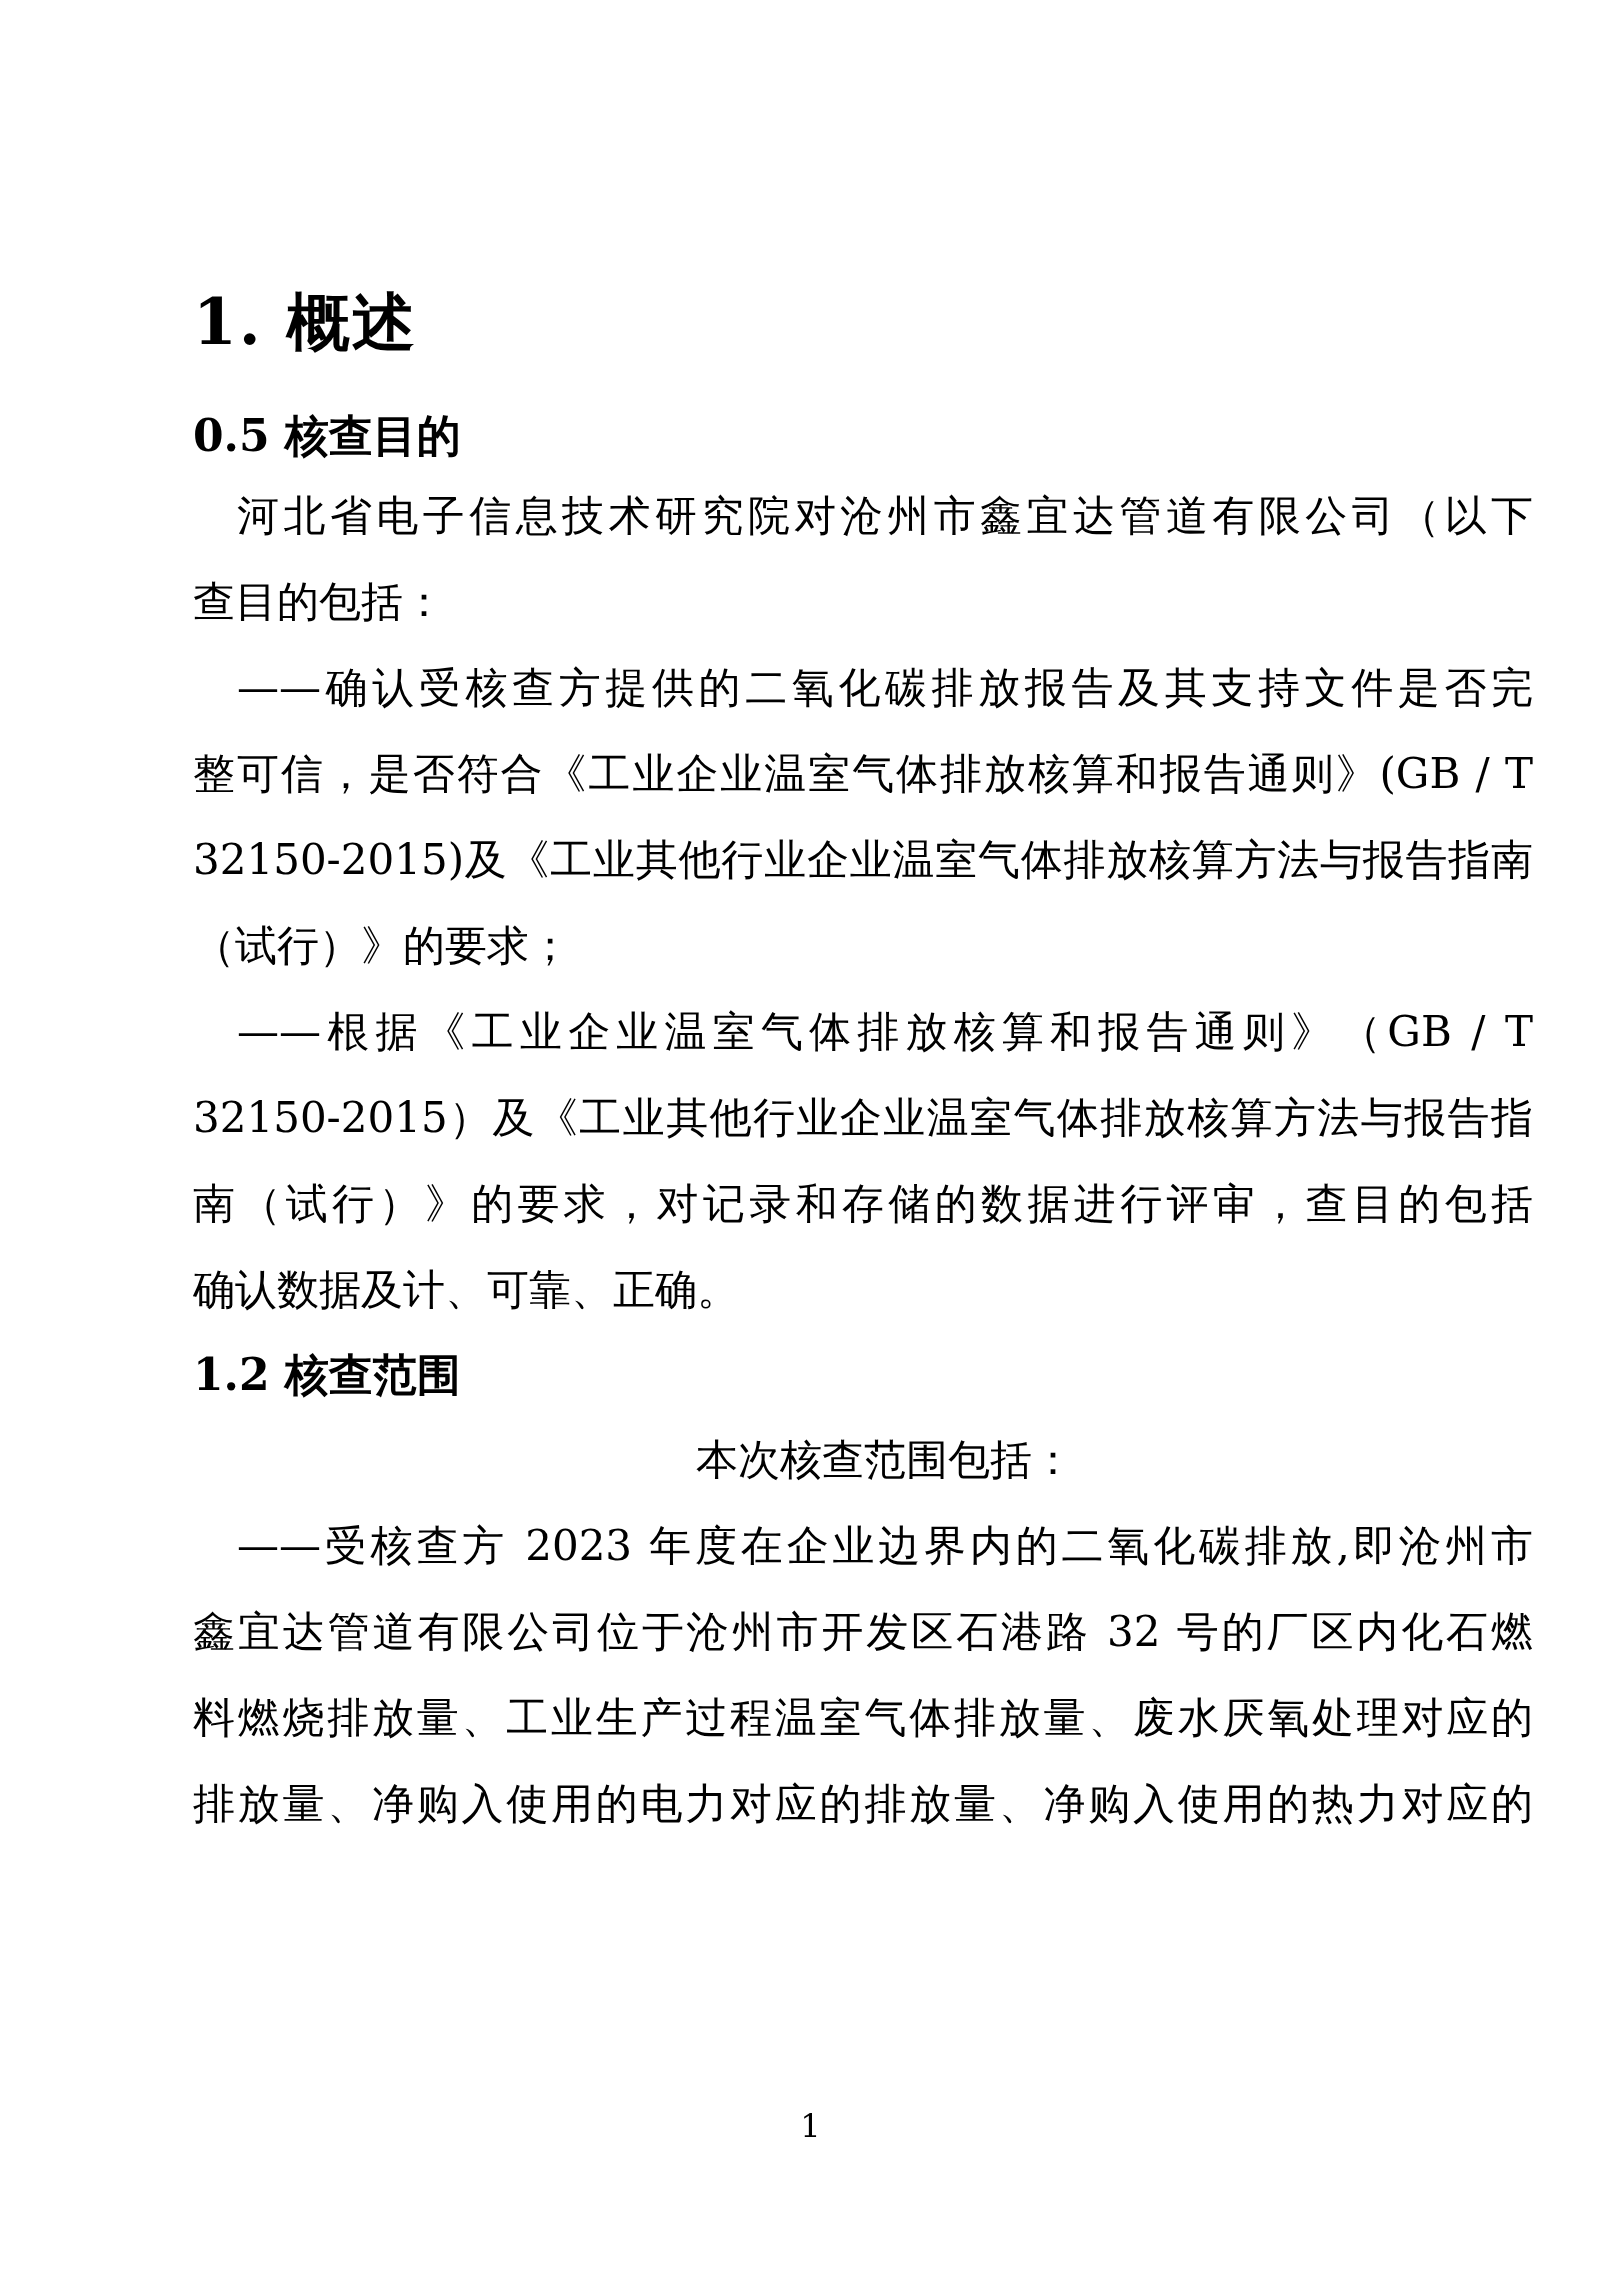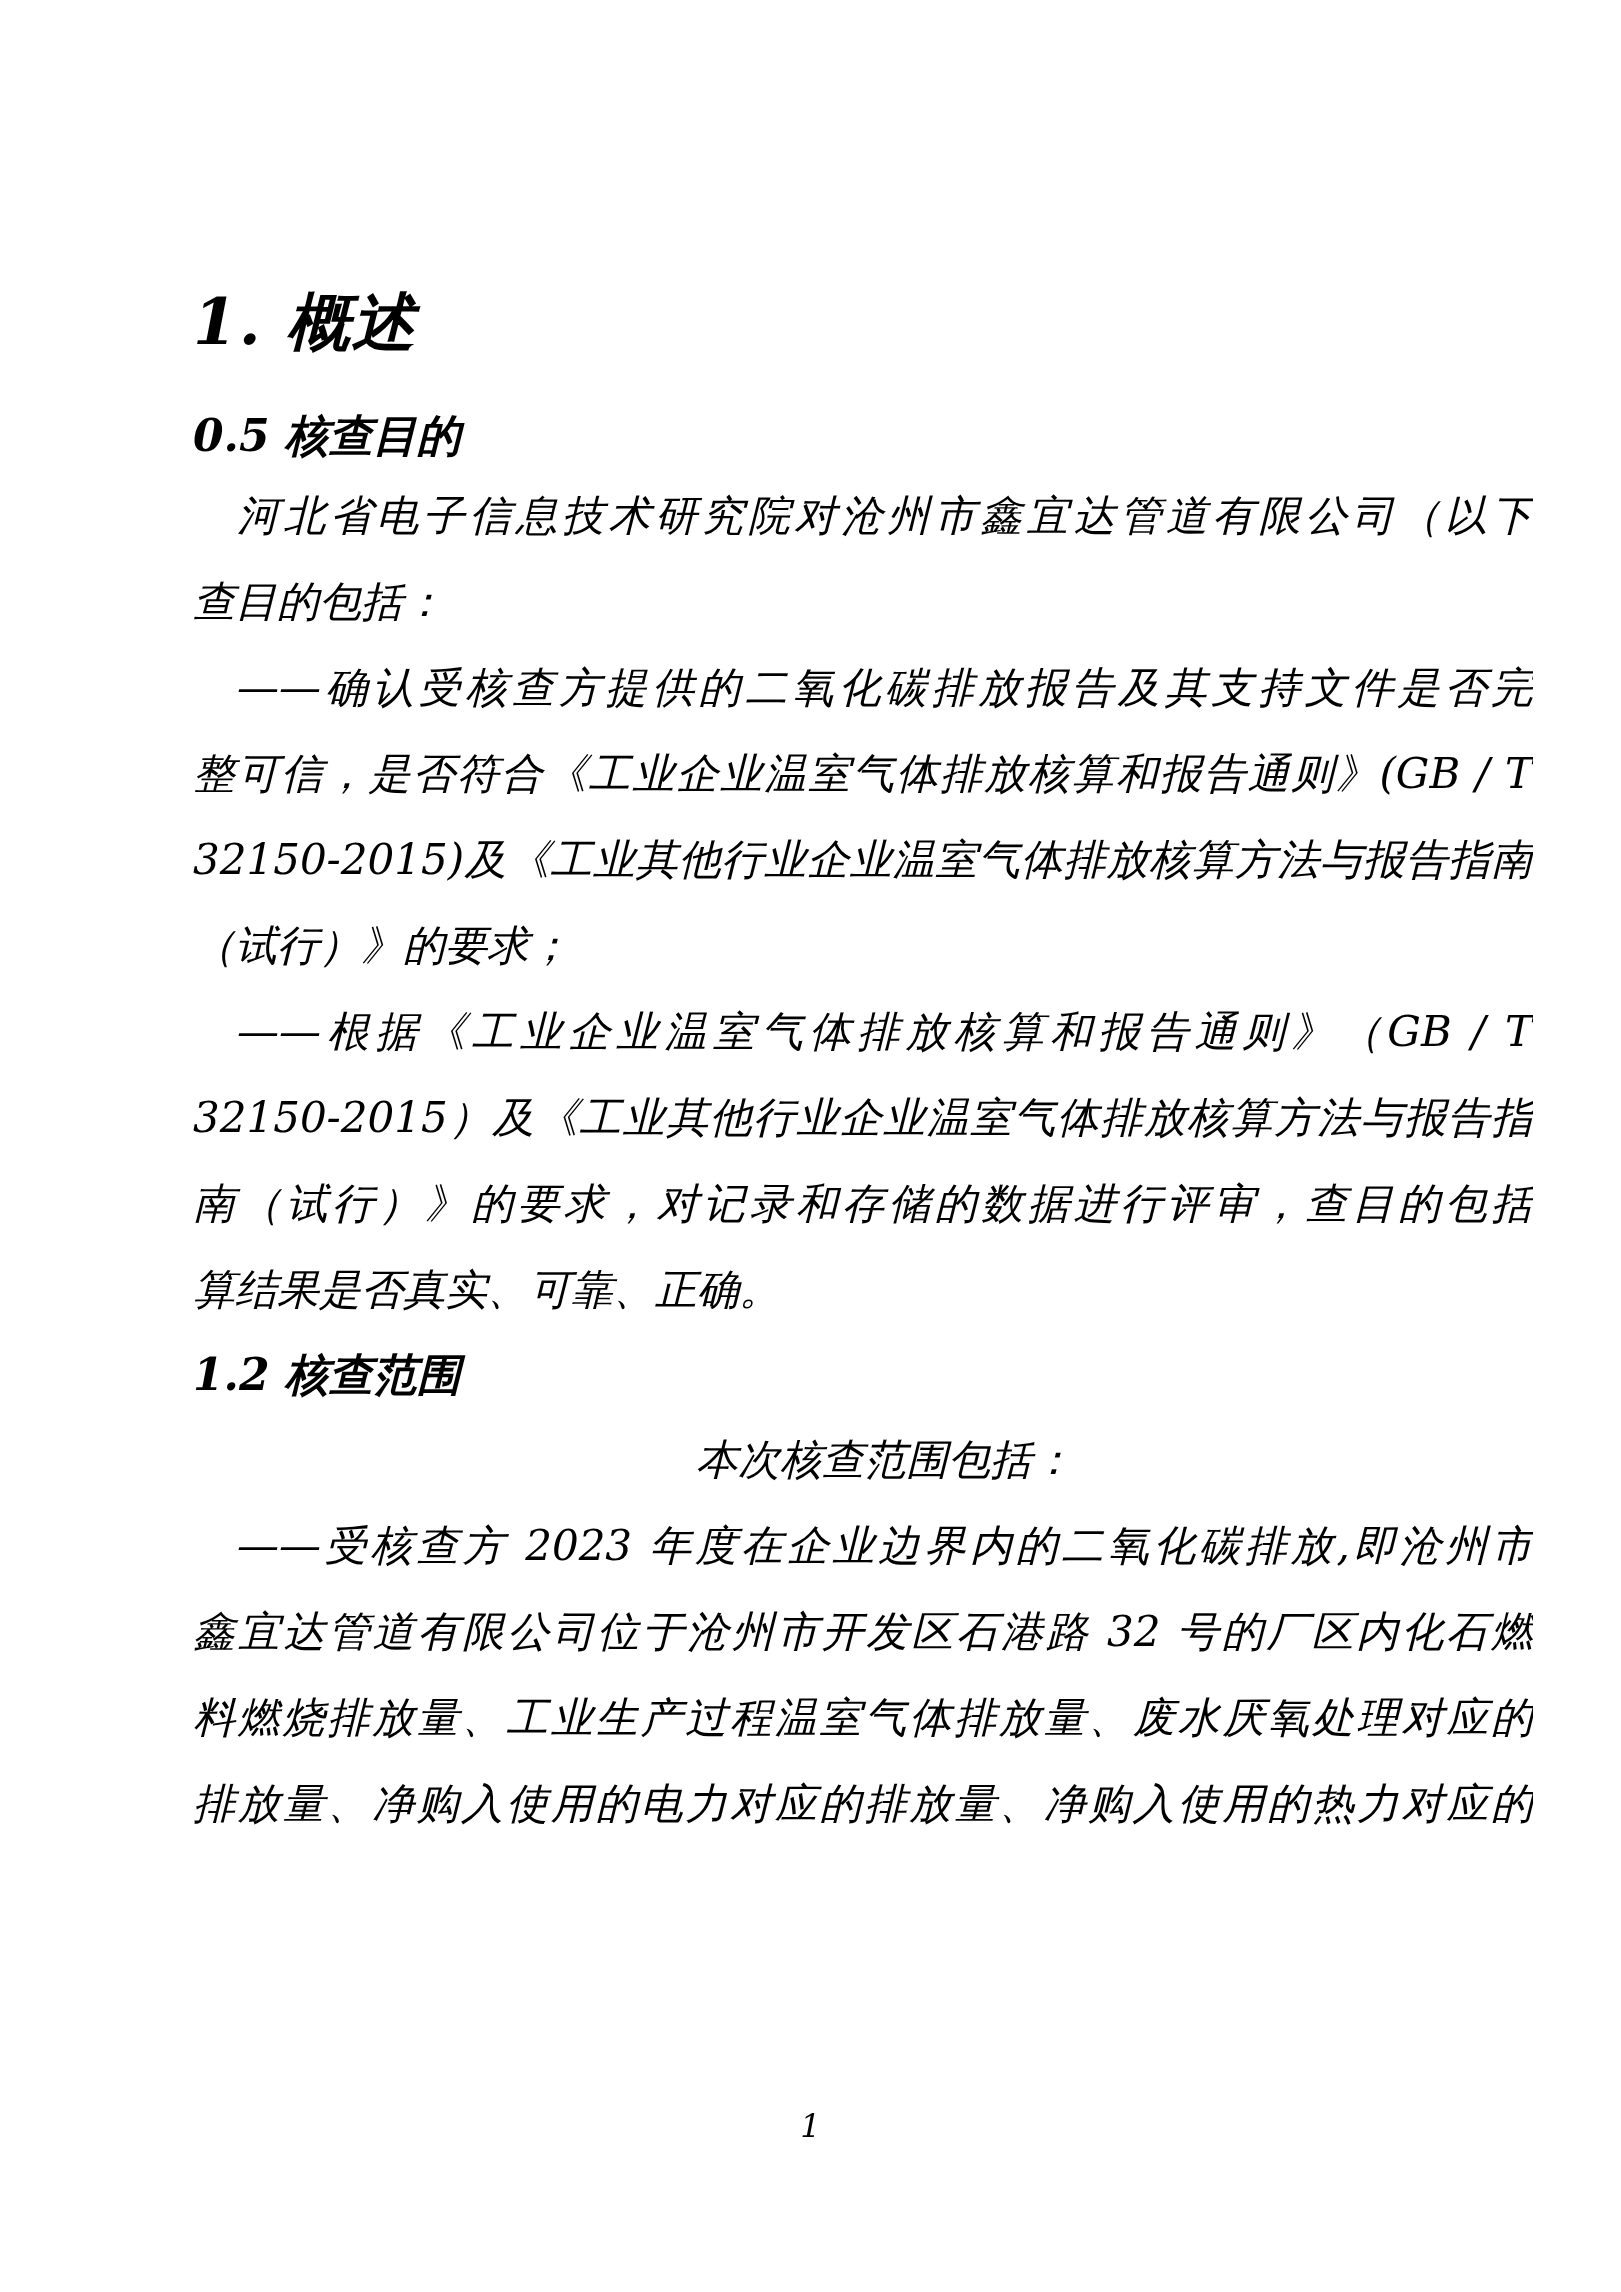--- a/index.html
+++ b/index.html
@@ -10,21 +10,20 @@
     color: #000000;
     font-family: "DejaVu Serif", "Liberation Serif", serif;
     position: relative;
     overflow: hidden;
   }
   .page {
     position: absolute;
     inset: 0;
     box-sizing: border-box;
     padding: 0 88px 0 193px;
-    font-style: italic;
   }
   h1.chapter {
     margin: 0;
     padding-top: 288px;
     font-size: 63px;
     line-height: 69px;
     font-weight: bold;
     letter-spacing: 2px;
   }
   h2.section {
@@ -72,21 +71,21 @@
   <div class="body-block">
     <div class="line full indent">河北省电子信息技术研究院对沧州市鑫宜达管道有限公司（以下</div>
     <div class="line">查目的包括：</div>
     <div class="line full indent">——确认受核查方提供的二氧化碳排放报告及其支持文件是否完</div>
     <div class="line full">整可信，是否符合《工业企业温室气体排放核算和报告通则》(GB / T</div>
     <div class="line full">32150-2015)及《工业其他行业企业温室气体排放核算方法与报告指南</div>
     <div class="line">（试行）》的要求；</div>
     <div class="line full indent">——根据《工业企业温室气体排放核算和报告通则》（GB / T</div>
     <div class="line full">32150-2015）及《工业其他行业企业温室气体排放核算方法与报告指</div>
     <div class="line full">南（试行）》的要求，对记录和存储的数据进行评审，查目的包括</div>
-    <div class="line">算结果是否真实、可靠、正确。</div>
+    <div class="line">确认数据及计、可靠、正确。</div>
   </div>
 
   <h2 class="section second">1.2 核查范围</h2>
 
   <div class="body-block second">
     <div class="line indent">本次核查范围包括：</div>
     <div class="line full indent">——受核查方 2023 年度在企业边界内的二氧化碳排放,即沧州市</div>
     <div class="line full">鑫宜达管道有限公司位于沧州市开发区石港路 32 号的厂区内化石燃</div>
     <div class="line full">料燃烧排放量、工业生产过程温室气体排放量、废水厌氧处理对应的</div>
     <div class="line full">排放量、净购入使用的电力对应的排放量、净购入使用的热力对应的</div>

